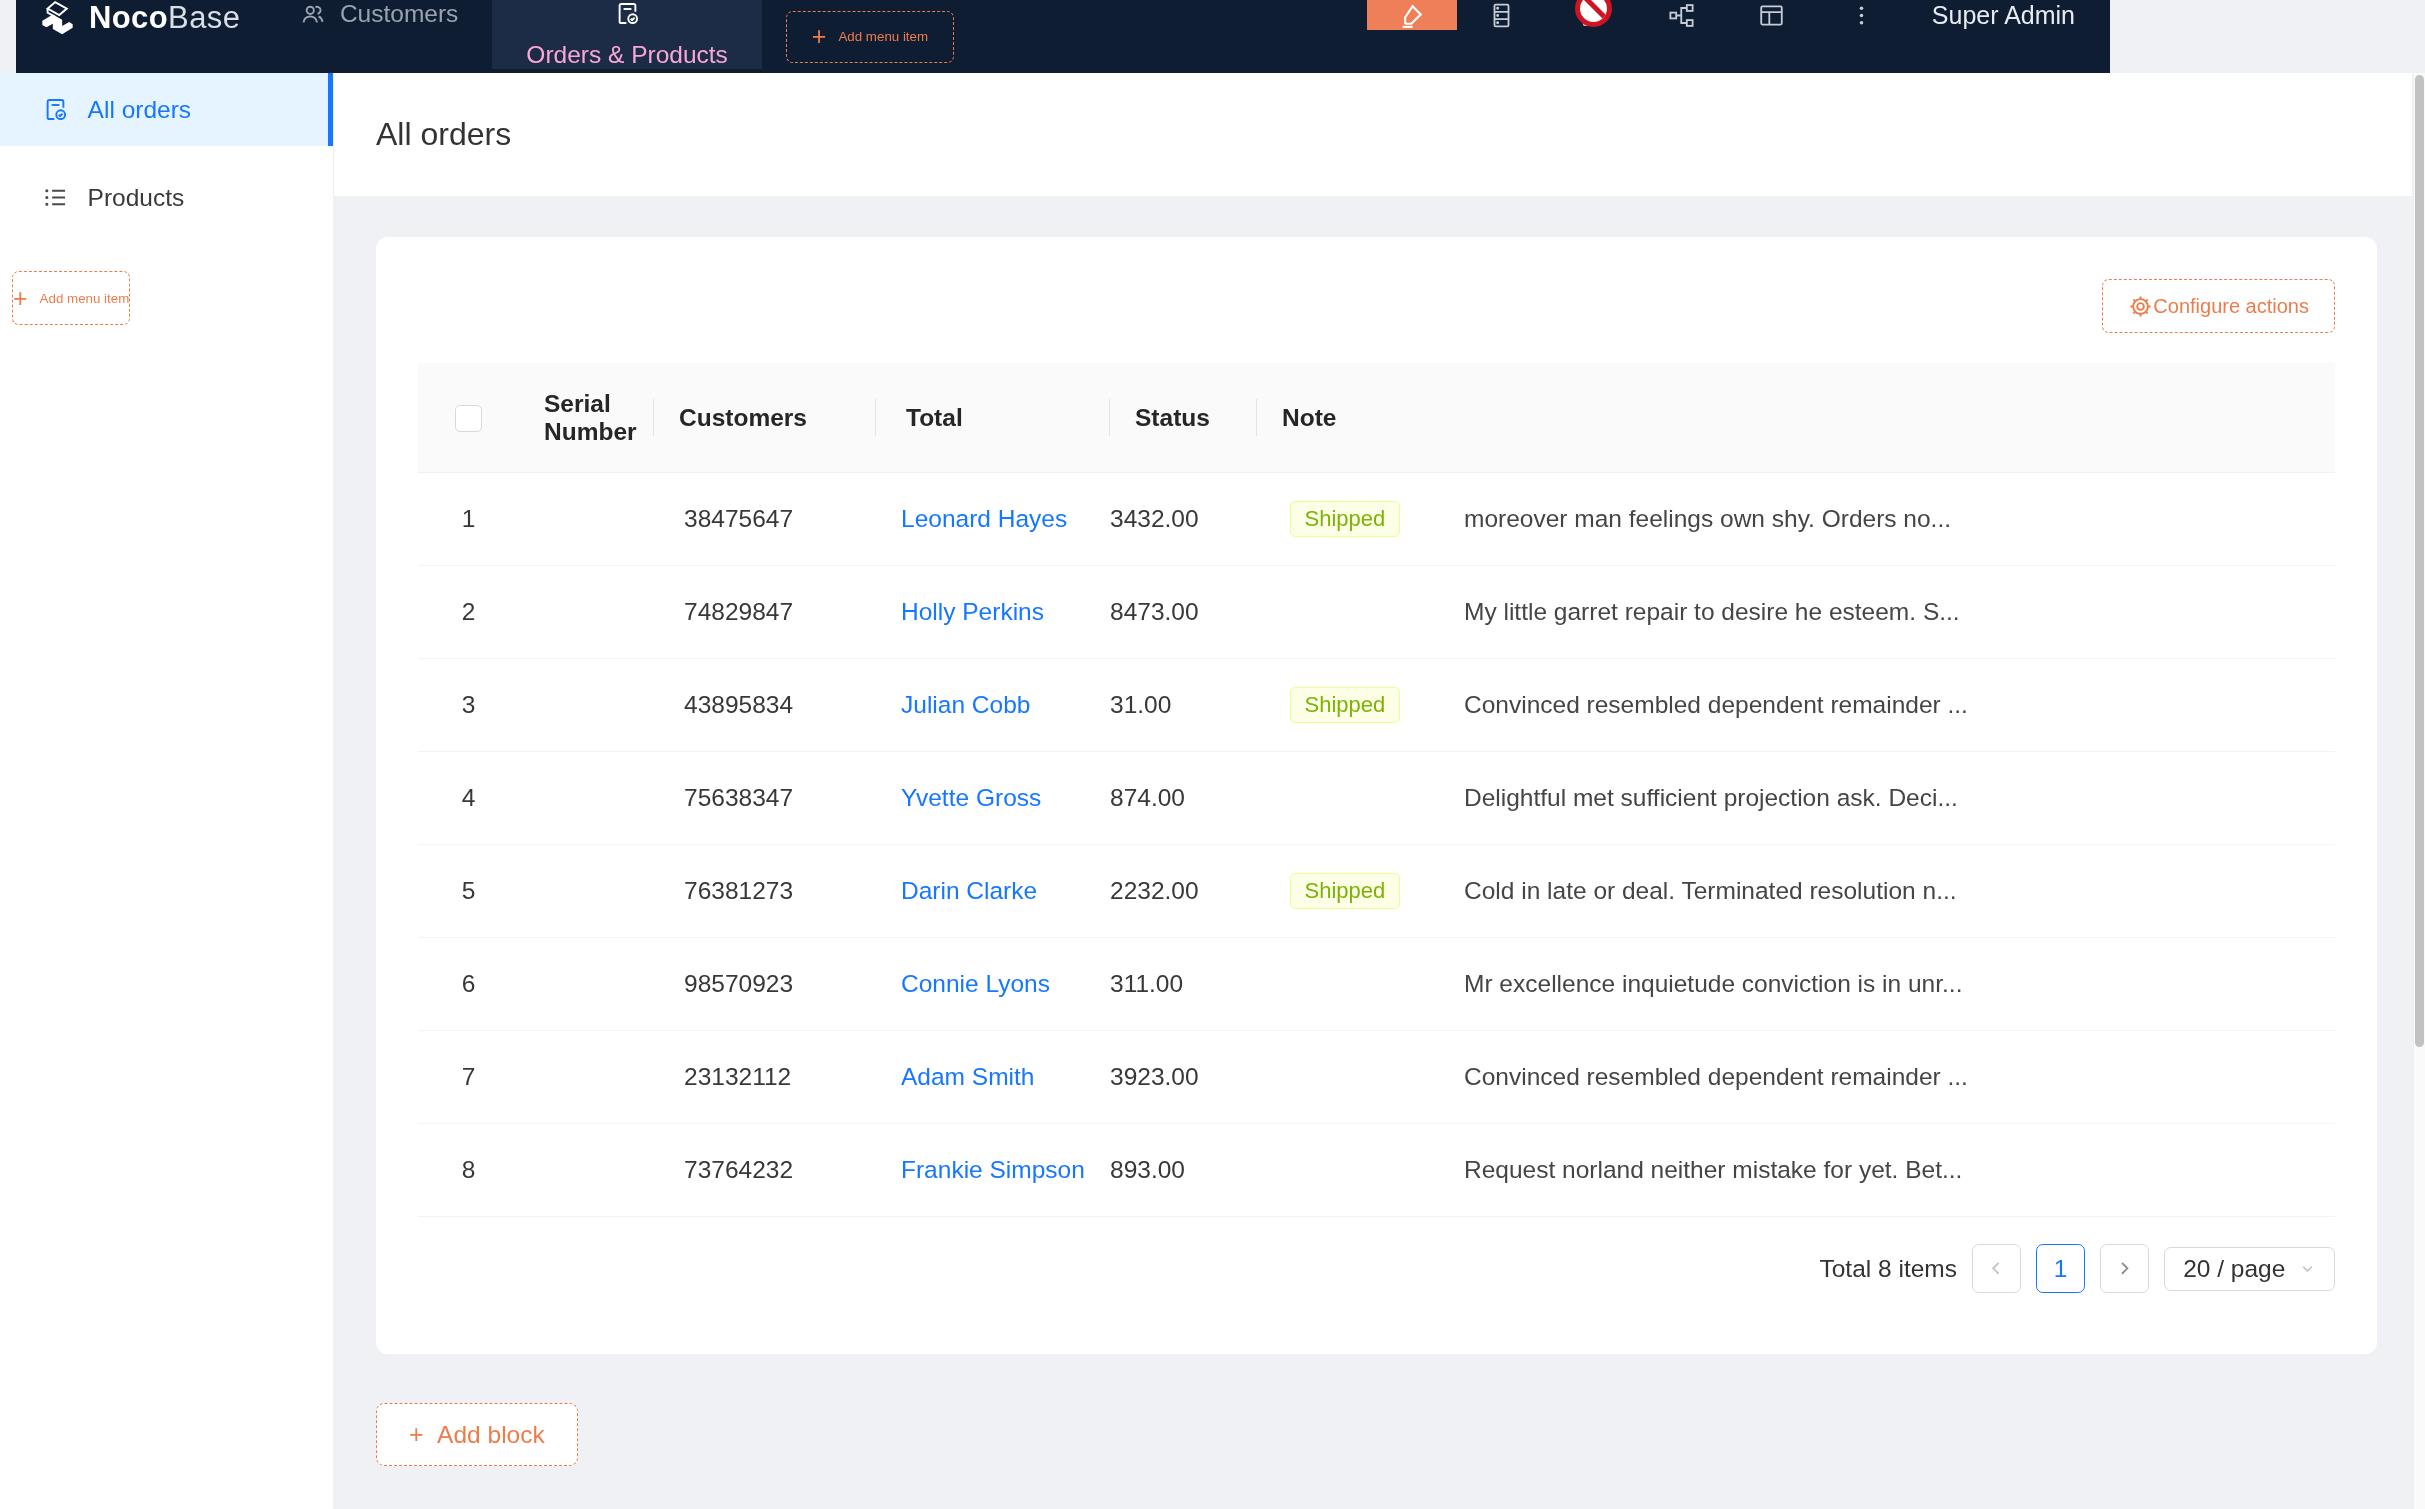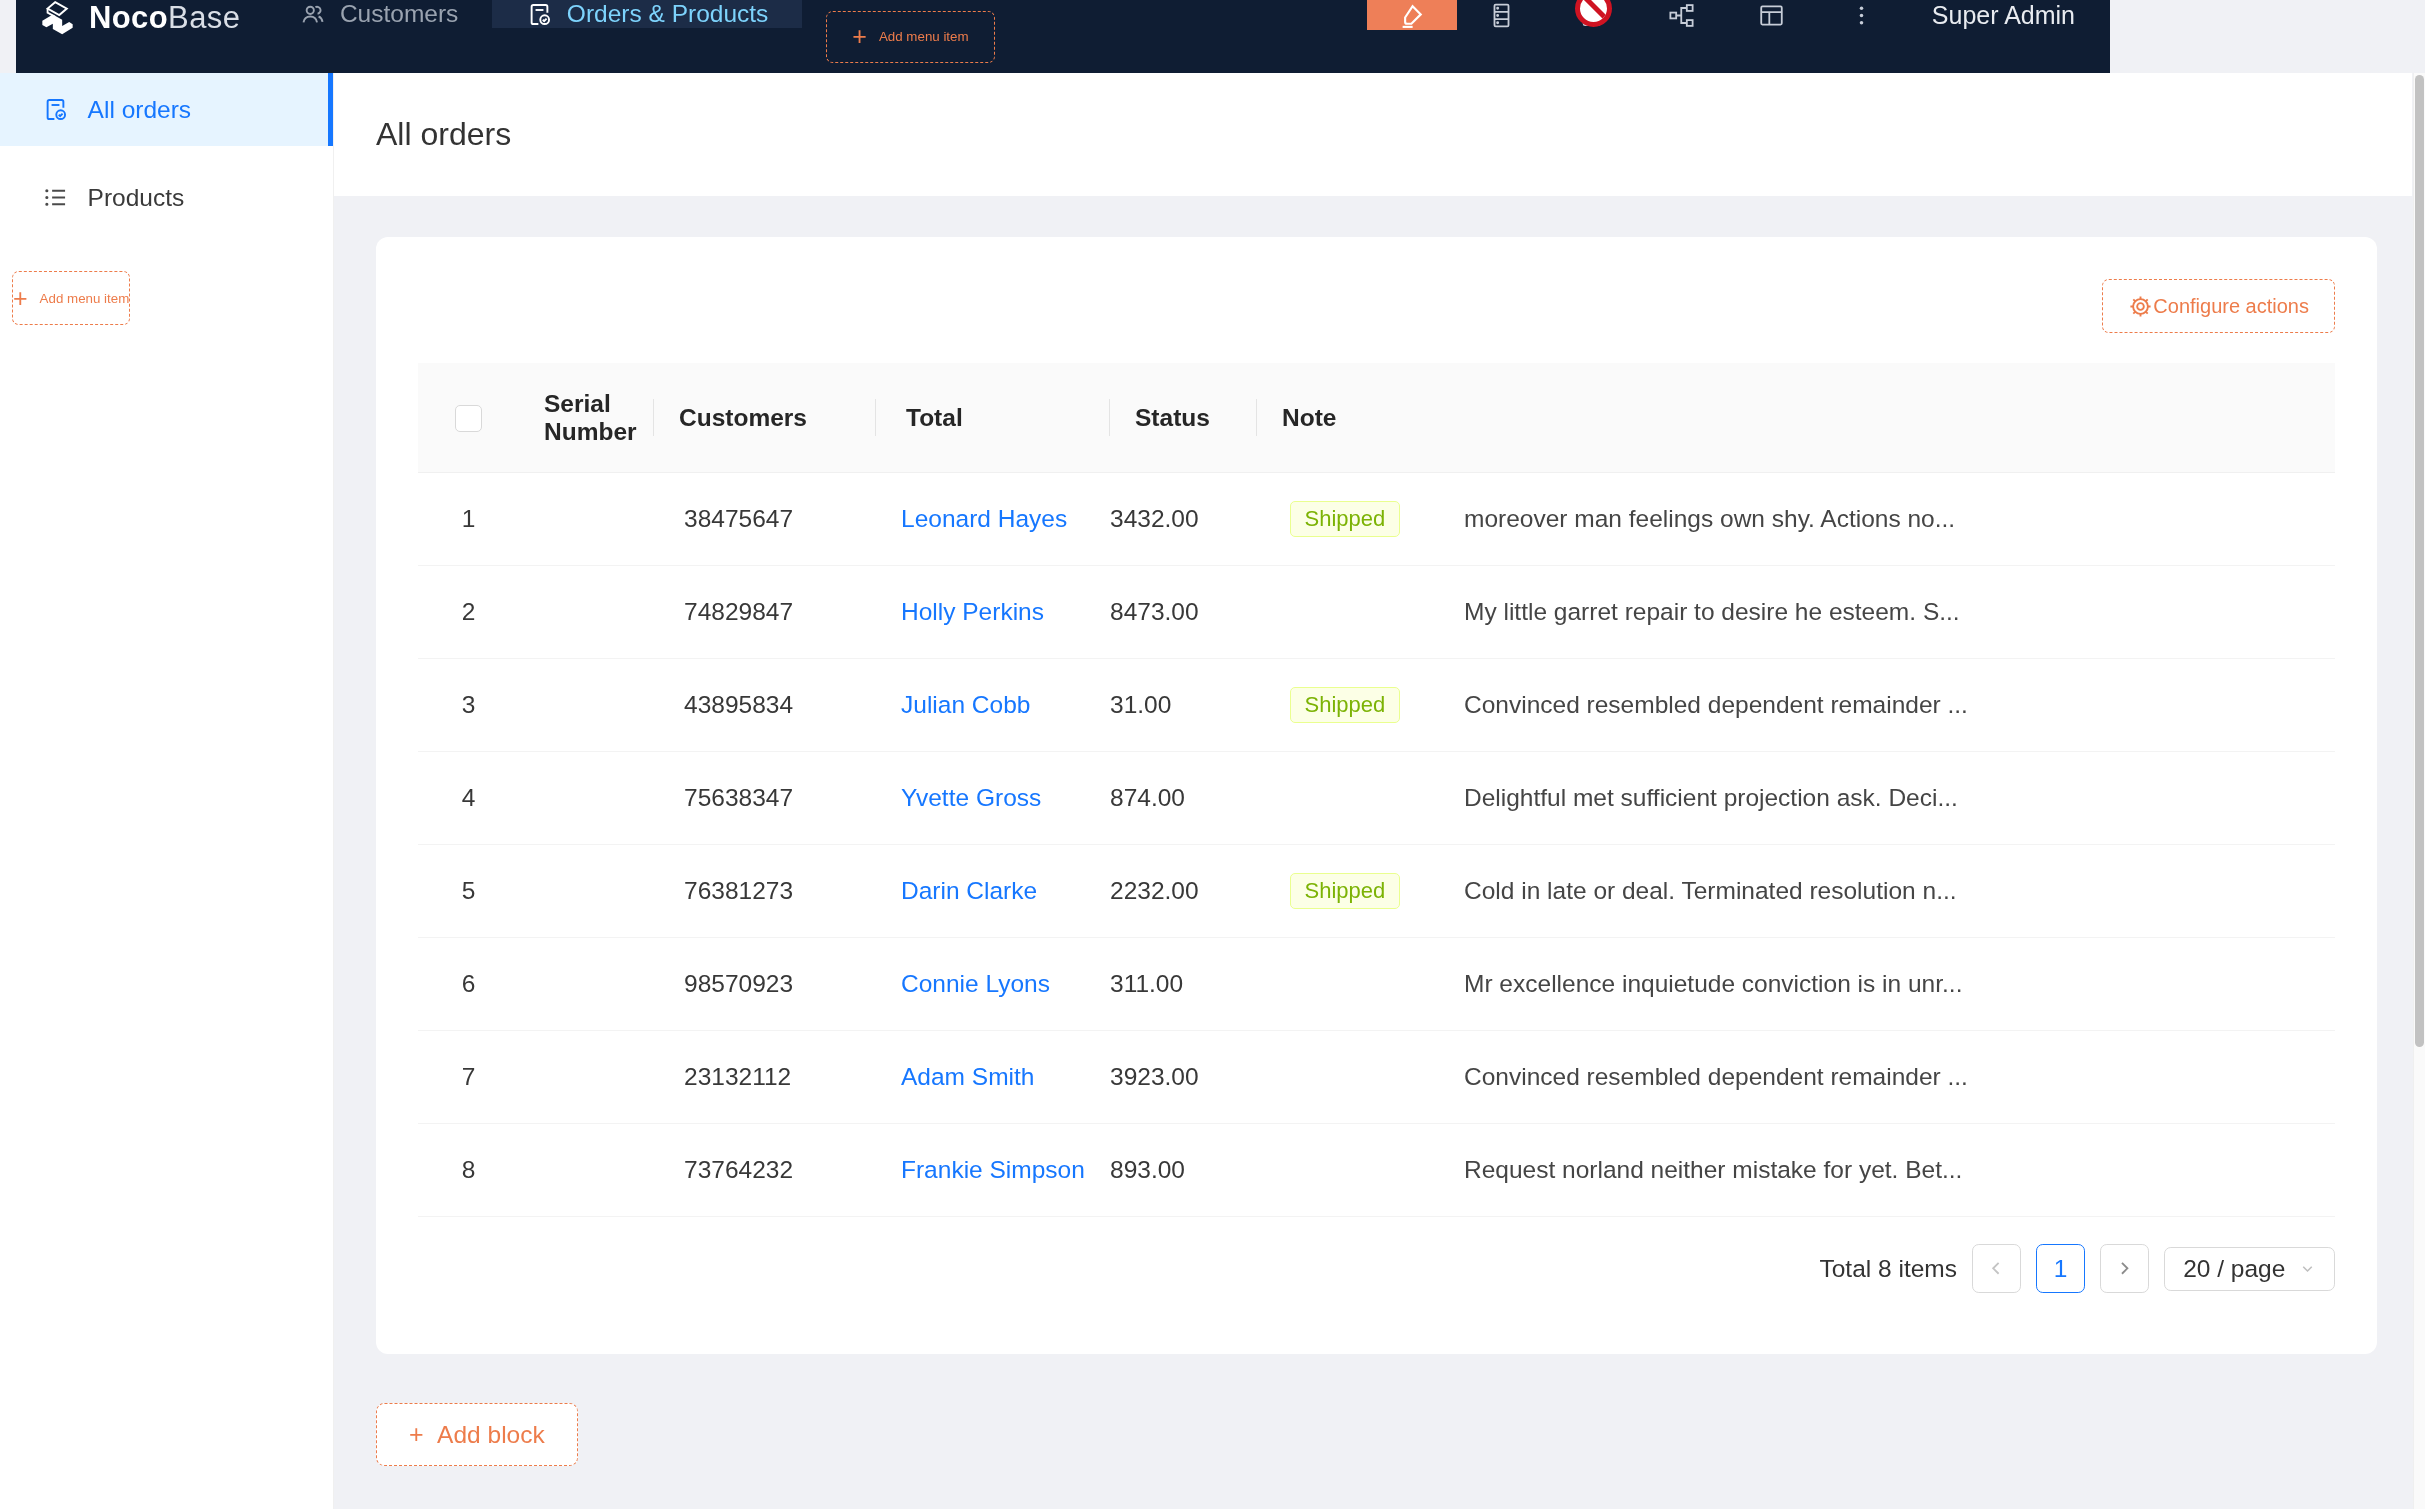--- a/index.html
+++ b/index.html
@@ -16,21 +16,21 @@
   svg{display:block;}
 
   
   .navbar{position:absolute;left:16px;top:0;width:2094px;height:73px;background:var(--navy);display:flex;align-items:flex-start;z-index:30;}
   .brand{display:flex;align-items:center;gap:12px;padding:0 25px 0 22px;}
   .brand-name{font-size:31px;letter-spacing:0.4px;}
   .brand-bold{color:#fff;font-weight:700;}
   .brand-light{color:#d9dee6;font-weight:300;}
   .nav-tab{display:flex;align-items:center;gap:13.5px;padding:0 34px;color:var(--muted-nav);cursor:pointer;}
   .nav-tab .ticon{color:var(--muted-nav);}
-  .nav-tab.active{background:var(--navy-active);color:#7dd3fc;}
+  .nav-tab.active{background:var(--navy-active);color:#f9a8d4;flex-direction:column;}
   .nav-tab.active .ticon{color:#fff;}
   .nav-add-btn{align-self:center;margin-left:24px;display:flex;align-items:center;gap:12px;height:52px;padding:0 25px;border:1.7px dashed var(--orange);border-radius:6.8px;color:var(--orange);cursor:pointer;background:transparent;}
   .plus{font-size:25px;line-height:1;}
   .nav-right{margin-left:auto;display:flex;align-items:stretch;}
   .nav-iconbtn{width:90px;display:flex;align-items:center;justify-content:center;color:var(--nav-icon);cursor:pointer;}
   .nav-iconbtn.design{background:var(--orange-fill);color:#fff;}
   .nav-user{display:flex;align-items:center;color:#e8ebf0;font-size:25px;padding:0 35px 0 25px;cursor:pointer;}
   .blocked-cursor{position:absolute;left:1559px;top:-10px;width:37px;height:37px;border:5px solid #cf1322;border-radius:50%;background:#fff;overflow:hidden;z-index:40;}
   .blocked-cursor::after{content:"";position:absolute;left:-5px;top:11px;width:42px;height:5px;background:#cf1322;transform:rotate(45deg);}
 
@@ -246,21 +246,21 @@
       </div>
 
       <div id="tbody">
         <div class="t-row">
           <div class="cell center">1</div>
           <div class="cell"></div>
           <div class="cell" style="padding-left:30px;">38475647</div>
           <div class="cell"><a>Leonard Hayes</a></div>
           <div class="cell num">3432.00</div>
           <div class="cell"><span class="tag-shipped">Shipped</span></div>
-          <div class="cell note">moreover man feelings own shy. Actions no...</div>
+          <div class="cell note">moreover man feelings own shy. Orders no...</div>
         </div>
 
         <div class="t-row">
           <div class="cell center">2</div>
           <div class="cell"></div>
           <div class="cell" style="padding-left:30px;">74829847</div>
           <div class="cell"><a>Holly Perkins</a></div>
           <div class="cell num">8473.00</div>
           <div class="cell"></div>
           <div class="cell note">My little garret repair to desire he esteem. S...</div>

